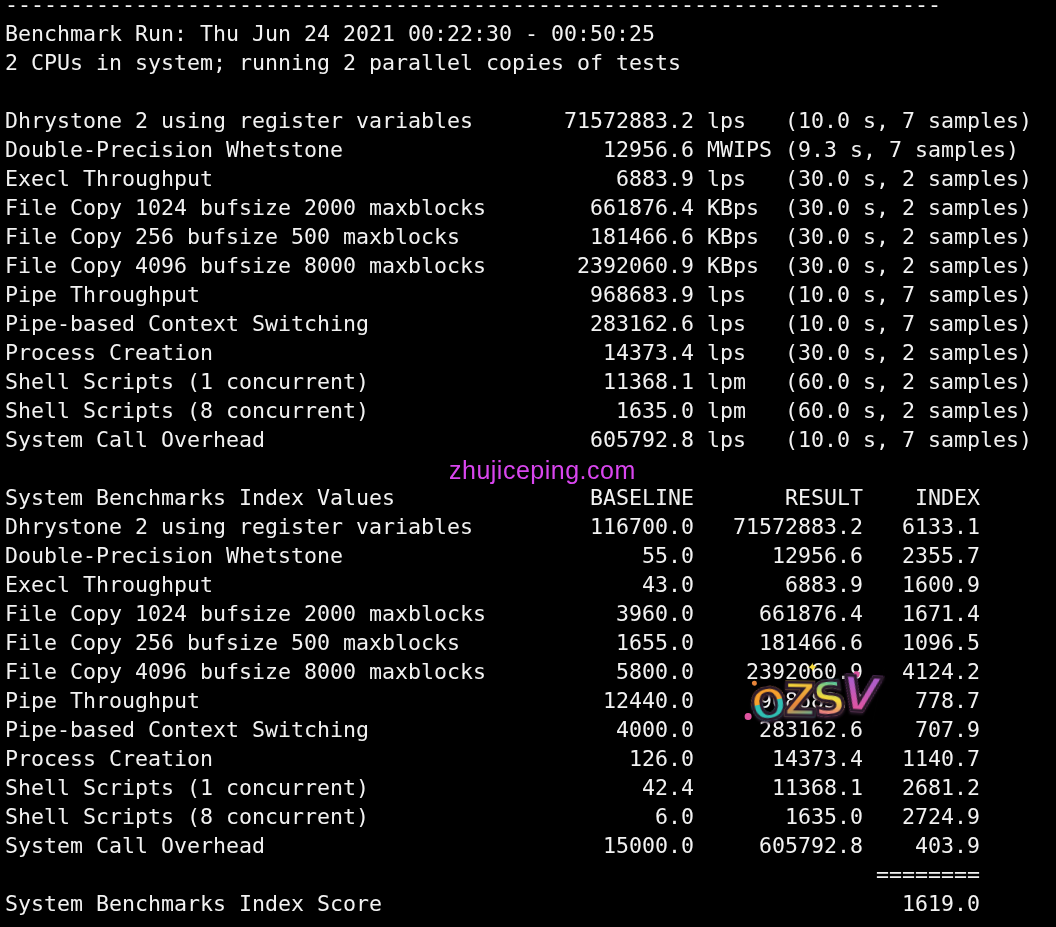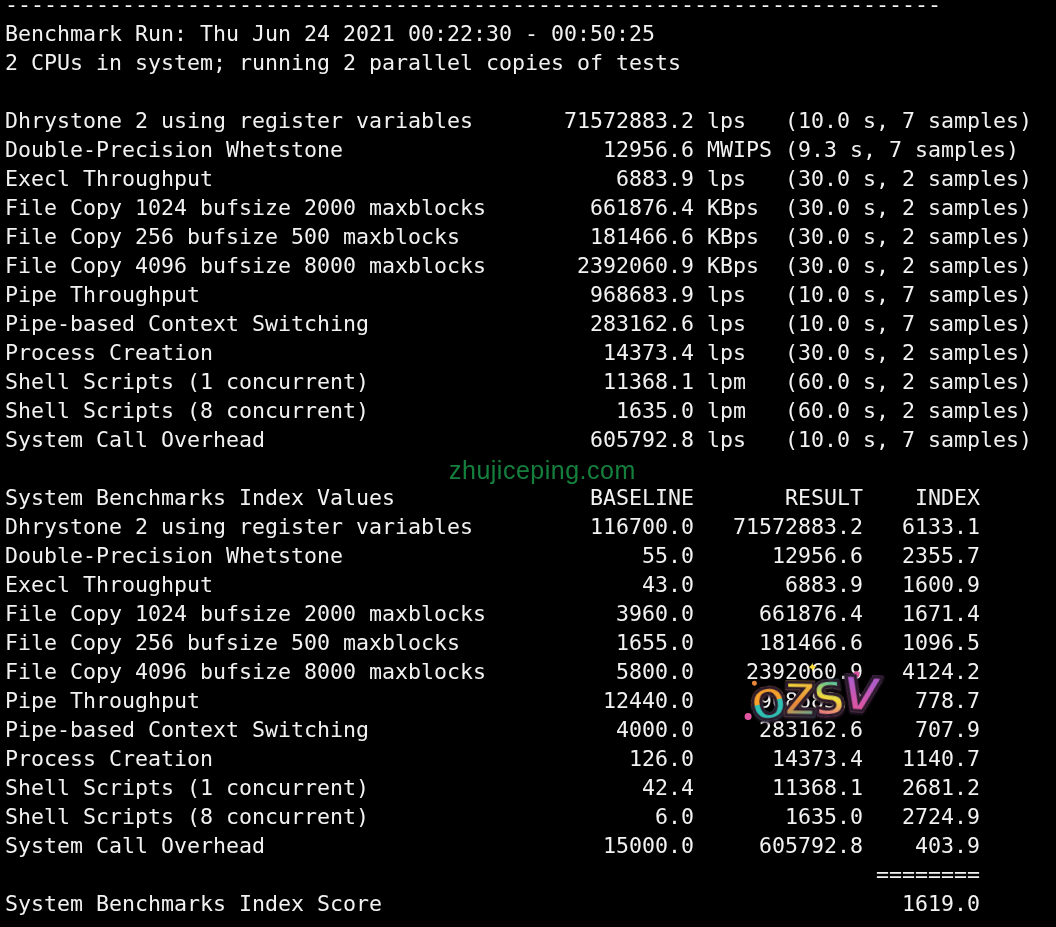--- a/index.html
+++ b/index.html
@@ -100,21 +100,21 @@
     font-size: 13px;
     color: #f5d93a;
   }
 </style>
 </head>
 <body>
 
 <div class="screen">
   <pre class="term" id="term" style="color: rgb(242, 242, 242);"><div>------------------------------------------------------------------------</div><div>Benchmark Run: Thu Jun 24 2021 00:22:30 - 00:50:25</div><div>2 CPUs in system; running 2 parallel copies of tests</div><div>&nbsp;</div><div>Dhrystone 2 using register variables       71572883.2 lps   (10.0 s, 7 samples)</div><div>Double-Precision Whetstone                    12956.6 MWIPS (9.3 s, 7 samples)</div><div>Execl Throughput                               6883.9 lps   (30.0 s, 2 samples)</div><div>File Copy 1024 bufsize 2000 maxblocks        661876.4 KBps  (30.0 s, 2 samples)</div><div>File Copy 256 bufsize 500 maxblocks          181466.6 KBps  (30.0 s, 2 samples)</div><div>File Copy 4096 bufsize 8000 maxblocks       2392060.9 KBps  (30.0 s, 2 samples)</div><div>Pipe Throughput                              968683.9 lps   (10.0 s, 7 samples)</div><div>Pipe-based Context Switching                 283162.6 lps   (10.0 s, 7 samples)</div><div>Process Creation                              14373.4 lps   (30.0 s, 2 samples)</div><div>Shell Scripts (1 concurrent)                  11368.1 lpm   (60.0 s, 2 samples)</div><div>Shell Scripts (8 concurrent)                   1635.0 lpm   (60.0 s, 2 samples)</div><div>System Call Overhead                         605792.8 lps   (10.0 s, 7 samples)</div><div>&nbsp;</div><div>System Benchmarks Index Values               BASELINE       RESULT    INDEX</div><div>Dhrystone 2 using register variables         116700.0   71572883.2   6133.1</div><div>Double-Precision Whetstone                       55.0      12956.6   2355.7</div><div>Execl Throughput                                 43.0       6883.9   1600.9</div><div>File Copy 1024 bufsize 2000 maxblocks          3960.0     661876.4   1671.4</div><div>File Copy 256 bufsize 500 maxblocks            1655.0     181466.6   1096.5</div><div>File Copy 4096 bufsize 8000 maxblocks          5800.0    2392060.9   4124.2</div><div>Pipe Throughput                               12440.0     968683.9    778.7</div><div>Pipe-based Context Switching                   4000.0     283162.6    707.9</div><div>Process Creation                                126.0      14373.4   1140.7</div><div>Shell Scripts (1 concurrent)                     42.4      11368.1   2681.2</div><div>Shell Scripts (8 concurrent)                      6.0       1635.0   2724.9</div><div>System Call Overhead                          15000.0     605792.8    403.9</div><div>                                                                   ========</div><div>System Benchmarks Index Score                                        1619.0</div></pre>
 
-  <div class="wm-site" style="color: #15803d;">zhujiceping.com</div>
+  <div class="wm-site" style="color: #d946ef;">zhujiceping.com</div>
 
   <div class="wm-logo">
     <span class="dot d0"></span>
     <span class="dot d1"></span>
     <span class="dot d2"></span>
     <span class="dot d3"></span>
     <span class="spark">✦</span>
     <span id="logo-letters"><span class="ltr l0">O</span><span class="ltr l1">Z</span><span class="ltr l2">S</span><span class="ltr l3">V</span></span>
   </div>
 </div>

